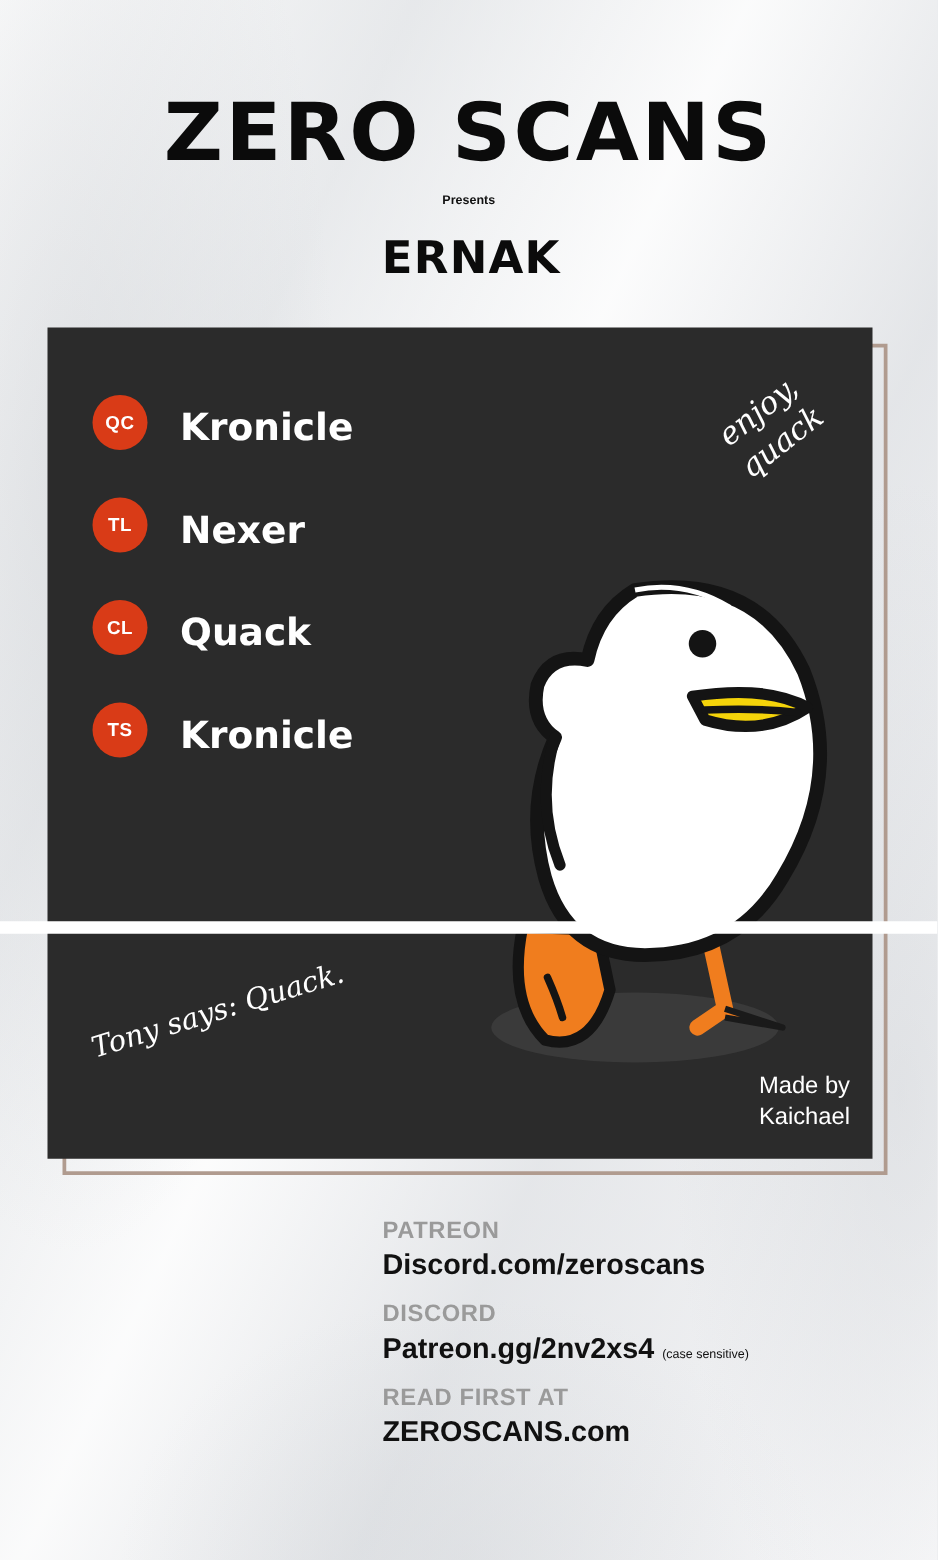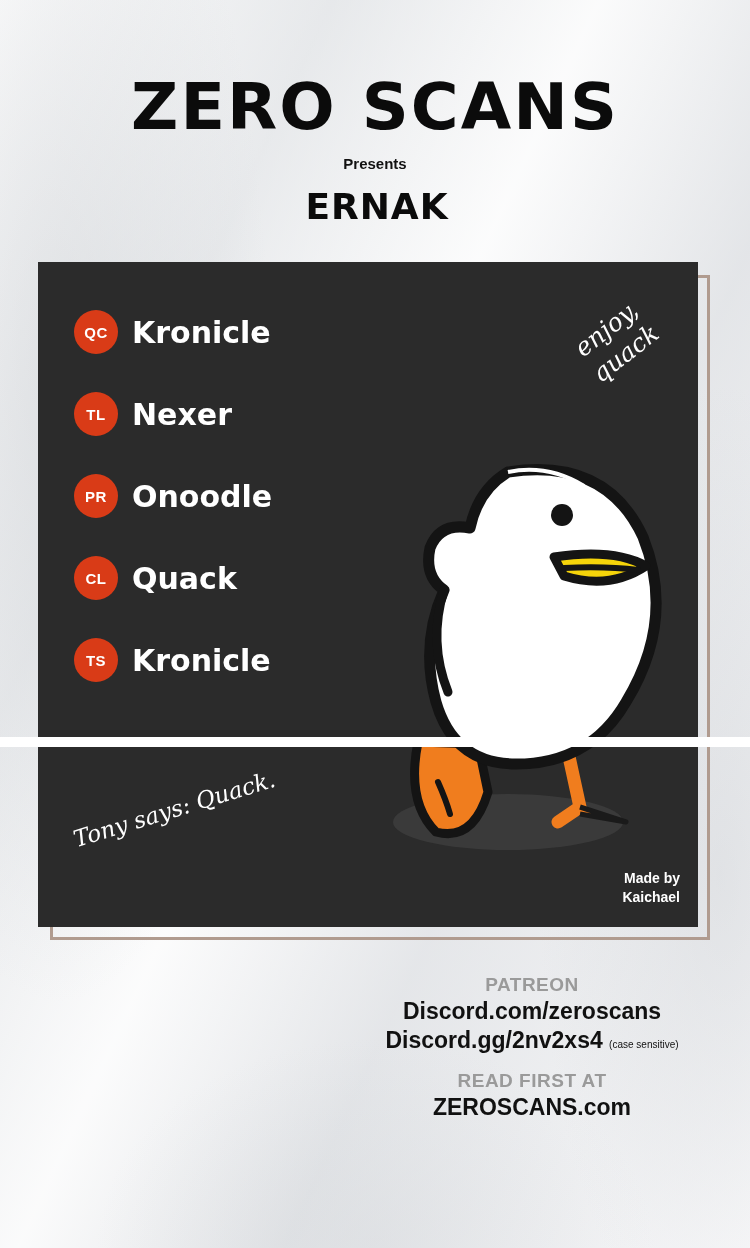--- a/index.html
+++ b/index.html
@@ -55,21 +55,21 @@
     color: #0b0b0b;
     font-family: "DejaVu Sans", sans-serif;
     transform: scaleX(1.02);
   }
   .presents {
     position: absolute;
     top: 155px;
     left: 0;
     width: 750px;
     text-align: center;
-    font-size: 15px;
+    font-size: 10px;
     font-weight: 600;
     color: #111;
   }
   .series-title {
     position: absolute;
     top: 186px;
     left: 2px;
     width: 750px;
     text-align: center;
     font-size: 36px;
@@ -101,40 +101,40 @@
 
   
   .credits {
     position: absolute;
     left: 36px;
     top: 42px;
     width: 300px;
   }
   .credit-row {
     display: flex;
-    align-items: center;
+    align-items: flex-end;
     height: 56px;
     margin-bottom: 26px;
   }
   .credit-badge {
     width: 44px;
     height: 44px;
     border-radius: 50%;
     background: #d93b17;
     color: #ffffff;
     font-size: 15px;
     font-weight: 700;
     display: flex;
     align-items: center;
     justify-content: center;
     flex: 0 0 auto;
     letter-spacing: 0.5px;
   }
   .credit-name {
-    margin-left: 14px;
+    margin-left: 26px;
     color: #ffffff;
     font-size: 30px;
     font-weight: 700;
     font-family: "DejaVu Sans", sans-serif;
   }
 
   
   .duck-wrap {
     position: absolute;
     right: 10px;
@@ -167,45 +167,44 @@
     font-style: italic;
     transform: rotate(-17deg);
     transform-origin: left bottom;
     white-space: nowrap;
   }
   .made-by {
     position: absolute;
     right: 18px;
     bottom: 20px;
     color: #ffffff;
-    font-size: 14px;
-    font-weight: 700;
+    font-size: 19px;
+    font-weight: 400;
     text-align: right;
     line-height: 1.35;
     margin-left: 36px;
   }
 
   
   .separator {
     position: absolute;
     left: 0;
     top: 737px;
     width: 750px;
     height: 10px;
     background: #ffffff;
     z-index: 3;
   }
 
   
   .footer {
     position: absolute;
-    left: 322px;
+    left: 306px;
     top: 958px;
     width: 420px;
-    text-align: center;
   }
   .foot-label {
     font-size: 19px;
     font-weight: 700;
     letter-spacing: 0.5px;
     color: #9a9a9a;
     margin-top: 16px;
   }
   .foot-value {
     font-size: 23px;
@@ -239,24 +238,20 @@
       <div class="credit-row">
         <div class="credit-badge">QC</div>
         <div class="credit-name">Kronicle</div>
       </div>
 
       <div class="credit-row">
         <div class="credit-badge">TL</div>
         <div class="credit-name">Nexer</div>
       </div>
 
-      <div class="credit-row">
-        <div class="credit-badge">PR</div>
-        <div class="credit-name">Onoodle</div>
-      </div>
 
       <div class="credit-row">
         <div class="credit-badge">CL</div>
         <div class="credit-name">Quack</div>
       </div>
 
       <div class="credit-row">
         <div class="credit-badge">TS</div>
         <div class="credit-name">Kronicle</div>
       </div>
@@ -308,22 +303,23 @@
     </div>
 
   </div>
 
   <div class="separator"></div>
 
   <div class="footer">
     <div class="foot-label">PATREON</div>
     <div class="foot-value">Discord.com/zeroscans</div>
 
+    <div class="foot-label">DISCORD</div>
     <div class="foot-value">
-      <span>Discord.gg/2nv2xs4</span>
+      <span>Patreon.gg/2nv2xs4</span>
       <span class="foot-note">(case sensitive)</span>
     </div>
 
     <div class="foot-label">READ FIRST AT</div>
     <div class="foot-value">ZEROSCANS.com</div>
   </div>
 
 </div>
 
 </body></html>

